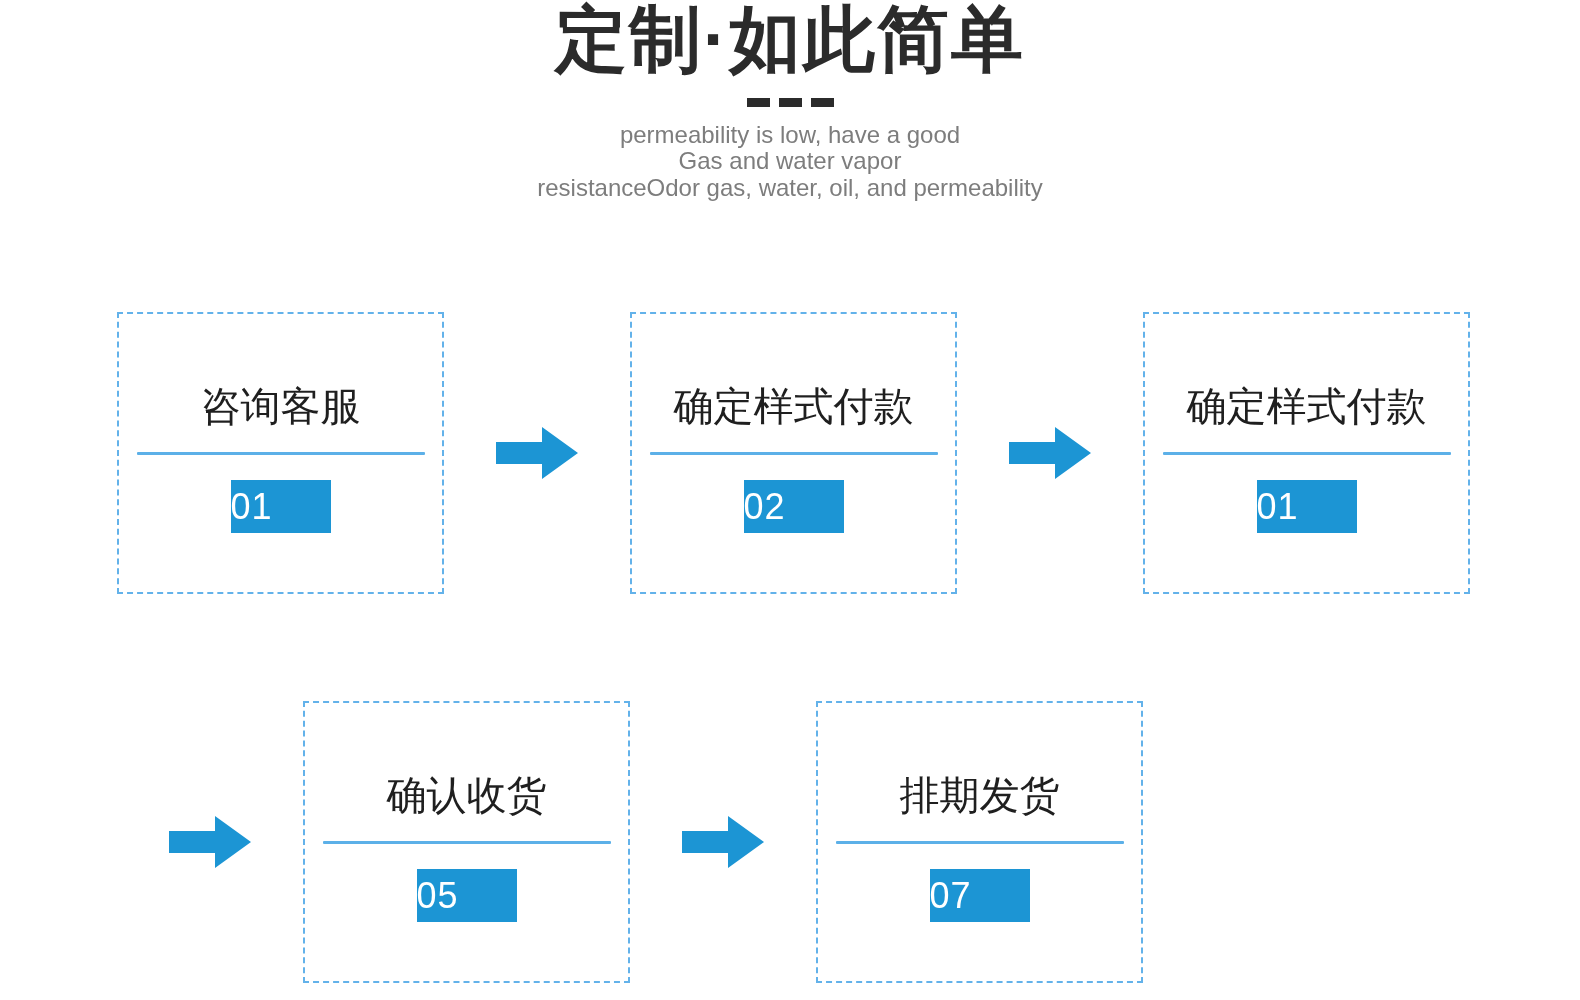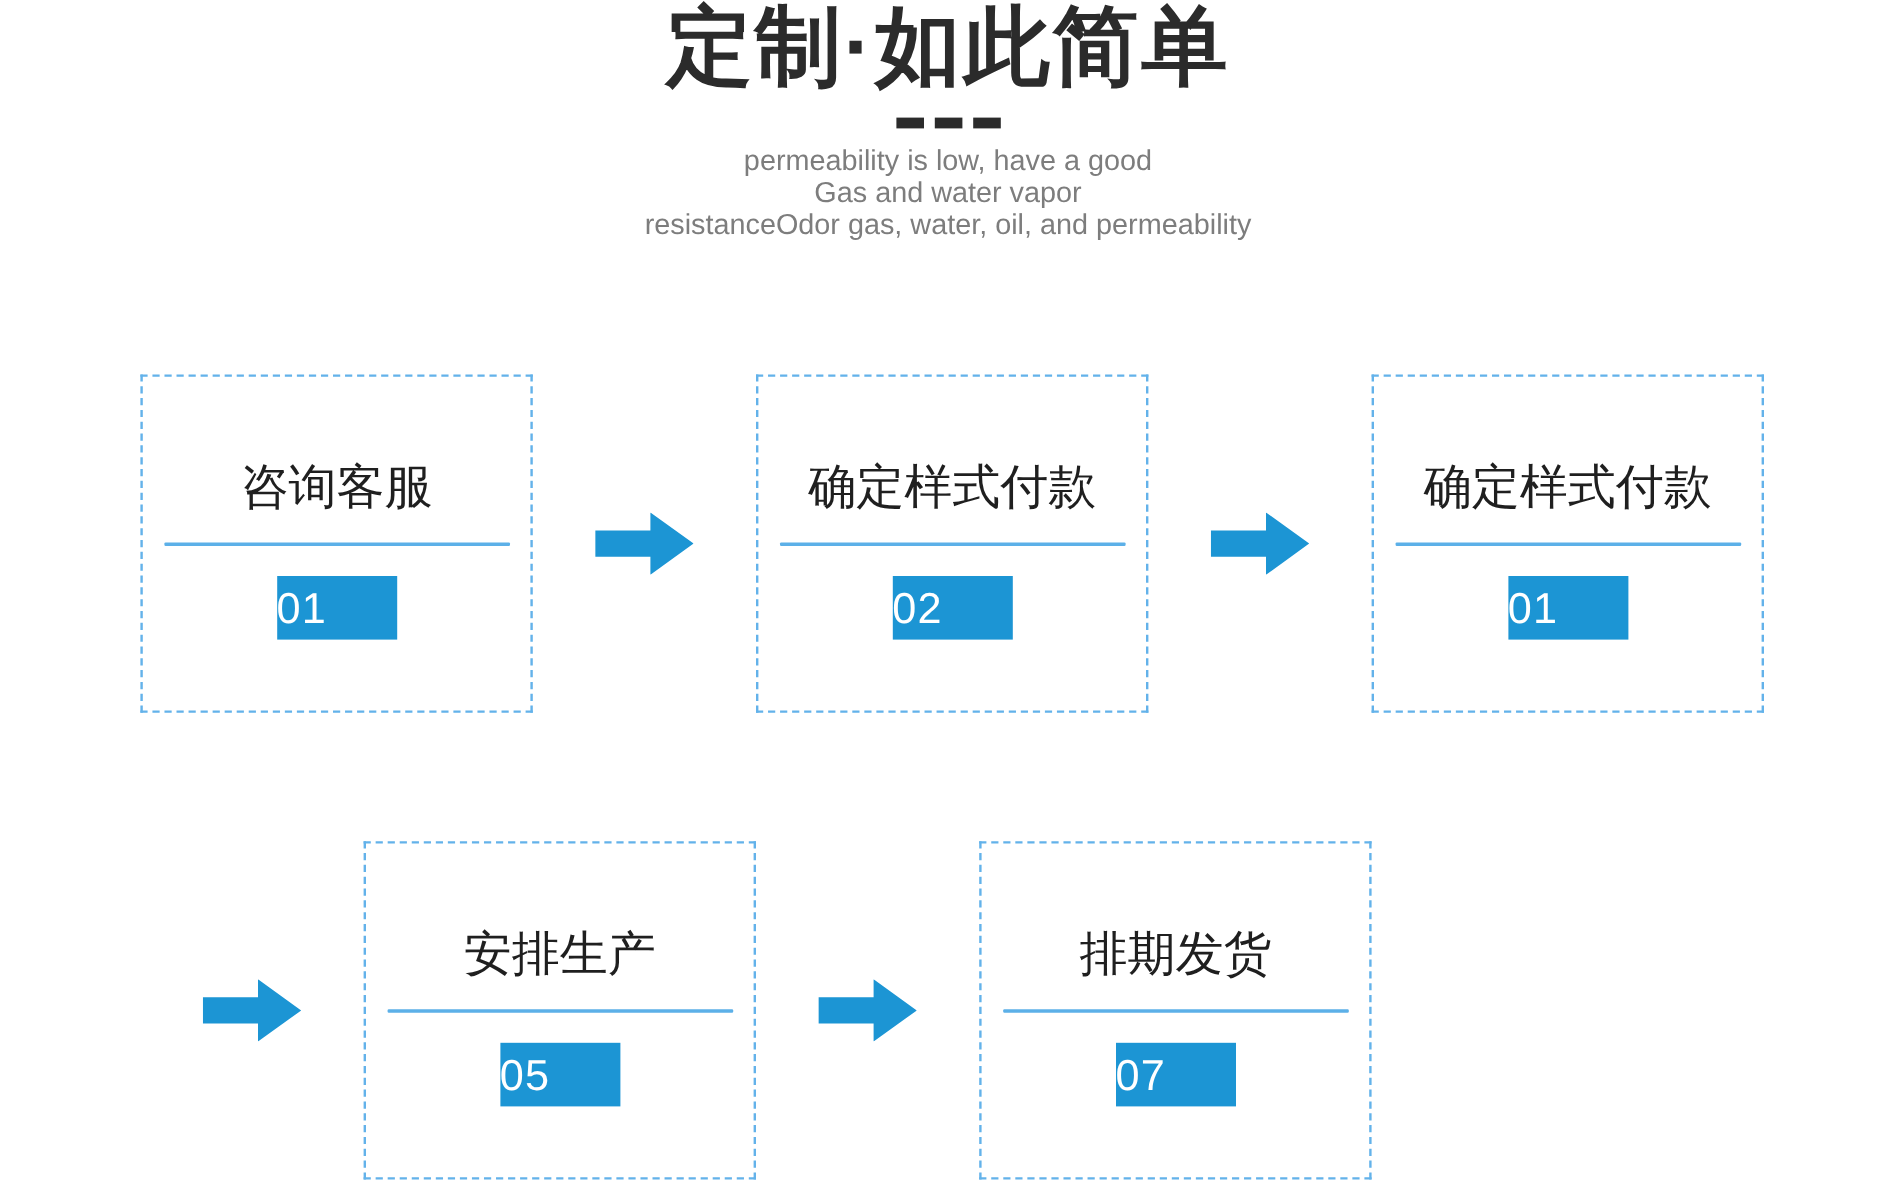--- a/index.html
+++ b/index.html
@@ -187,21 +187,21 @@
   <div class="flow-row row-2">
 
 
     <div class="arrow-gap">
       <svg class="arrow-icon" viewBox="0 0 82 52">
         <path d="M0 15 H46 V0 L82 26 L46 52 V37 H0 Z" fill="#1c95d4"></path>
       </svg>
     </div>
 
     <div class="step-card">
-      <div class="step-label">安排生产</div>
+      <div class="step-label">确认收货</div>
       <div class="step-rule"></div>
       <div class="step-badge">05</div>
     </div>
 
     <div class="arrow-gap">
       <svg class="arrow-icon" viewBox="0 0 82 52">
         <path d="M0 15 H46 V0 L82 26 L46 52 V37 H0 Z" fill="#1c95d4"></path>
       </svg>
     </div>
 

